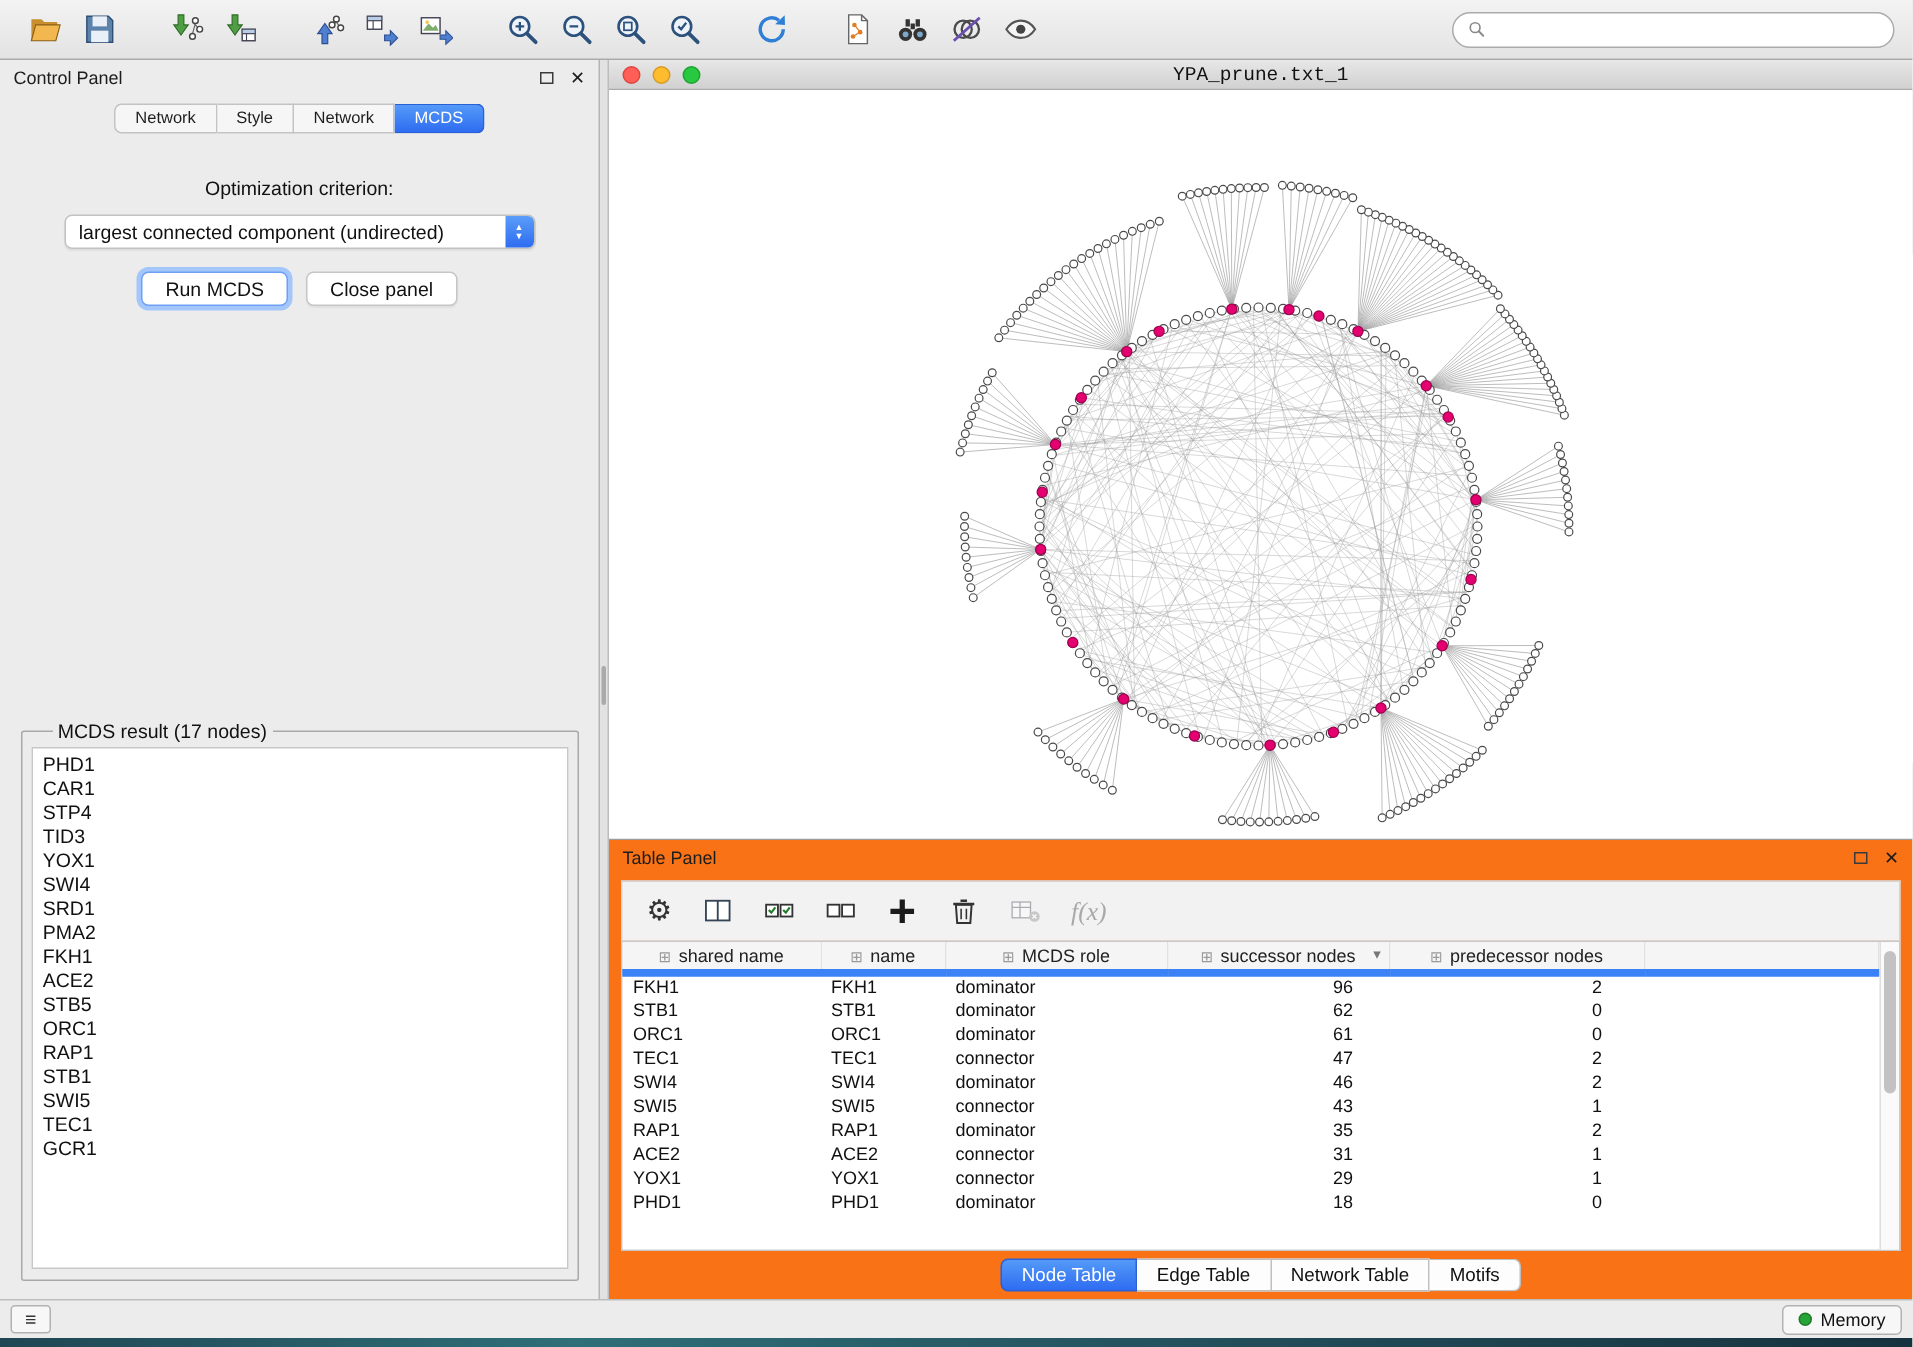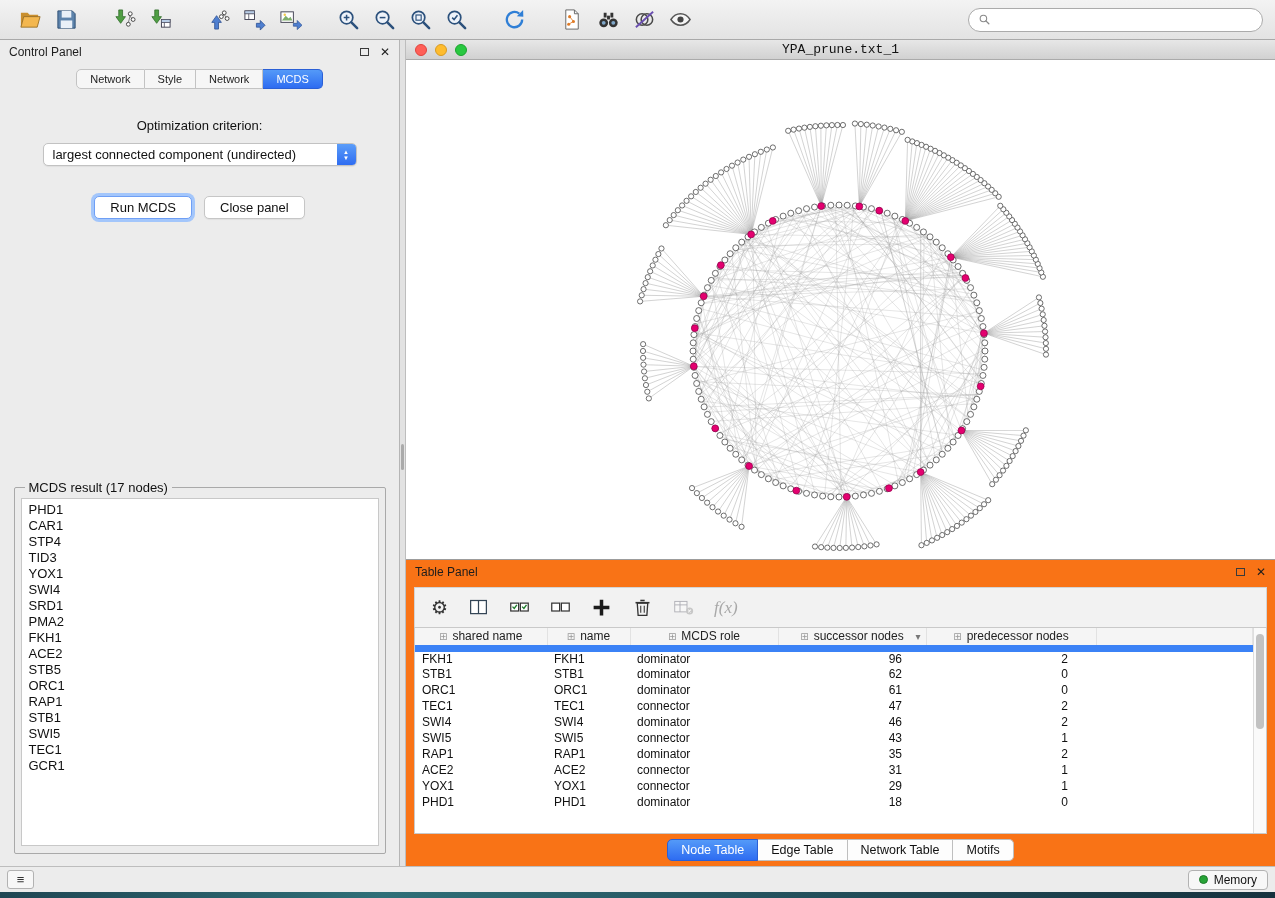--- a/index.html
+++ b/index.html
@@ -41,28 +41,28 @@
   .cp-body { flex:1; display:flex; flex-direction:column; align-items:center;
     padding:6px 24px 12px; }
   .opt-label { font-size:13px; color:#111; margin:14px 0 10px; }
   .combo { width:314px; height:23px; background:#fff; border:1px solid #c2c2c2;
     border-radius:5px; display:flex; align-items:center; padding-left:9px;
     font-size:13px; color:#111; box-shadow:0 1px 1px rgba(0,0,0,.06); }
   .combo-btn { margin-left:auto; width:19px; height:21px; border-radius:0 4px 4px 0;
     background:linear-gradient(#5b9df9,#2e6cf1); display:flex; flex-direction:column;
     align-items:center; justify-content:center; color:#fff; }
   .combo-btn span { font-size:6px; line-height:6px; }
-  .btn-row { display:flex; gap:12px; margin-top:30px;align-items:center; }
+  .btn-row { display:flex; gap:12px; margin-top:15px;align-items:center; }
   .mac-btn { height:23px; padding:0 15px; background:#fff; border:1px solid #c6c6c6;
     border-radius:5px; font-size:13px; color:#111; box-shadow:0 1px 1px rgba(0,0,0,.05); }
   .mac-btn.focus { box-shadow:0 0 0 3px #a3c6fb; border-color:#6f9ff5; }
 
   .result-box { margin-top:auto; width:372px; border:1px solid #a9a9a9; border-radius:2px;
     padding:3px 6px 7px; }
-  .result-box legend { font-size:13px; color:#111; padding:0 4px; margin-left:4px; }
+  .result-box legend { font-size:13px; color:#111; padding:0 4px; margin-left:14px; }
   .result-list { background:#fff; border:1px solid #c8c8c8; height:348px;
     overflow:auto; padding:3px 7px; }
   .result-item { font-size:13px; line-height:16px; color:#111; }
 
   
   .vsplit { width:6px; background:#e2e2e2; border-right:1px solid #bdbdbd;
     position:relative; cursor:col-resize; }
   .vsplit .grip { position:absolute; top:404px; left:1px; width:3px; height:26px;
     background:#aaa; border-radius:2px; }
 
@@ -90,21 +90,21 @@
     justify-content:center; height:28px; }
   .tp-btn svg { width:21px; height:21px; }
   .gear-glyph { font-size:19px; color:#333; line-height:1; }
   .fx { font-family:"Liberation Serif","DejaVu Serif",serif; font-style:italic;
     font-size:17px; color:#a8a8a8; }
 
   .tbl-region { flex:1; margin:0 8px; background:#fff; border:1px solid #c9c9c9;
     display:flex; min-height:0; }
   table { border-collapse:collapse; table-layout:fixed; flex:1; align-self:flex-start; width:100%; }
   thead th { height:20px; background:#f5f5f5; border-right:1px solid #e2e2e2;
-    border-bottom:7px solid #3b82f6; font-weight:normal; font-size:12px; color:#222;
+    border-bottom:5px solid #3b82f6; font-weight:normal; font-size:12px; color:#222;
     position:relative; white-space:nowrap; overflow:hidden; }
   .grid-ic { font-size:10px; color:#9a9a9a; margin-right:5px; }
   .hdr-chev { position:absolute; right:5px; top:3px; font-size:10px; color:#777; }
   td { height:16px; font-size:12px; color:#111; padding:0 7px; white-space:nowrap; overflow:hidden; }
   .c0 { width:132px; } .c1 { width:83px; } .c2 { width:148px; }
   .c3 { width:148px;margin-left:48px; } .c4 { width:170px; } .c5 { width:auto; }
   td.c3, td.c4 { text-align:right; } td.c3 { padding-right:24px; } td.c4 { padding-right:28px; }
   .tbl-scroll { width:13px; border-left:1px solid #dedede; background:#fafafa; position:relative; }
   .tbl-thumb { position:absolute; top:6px; left:2px; width:8px; height:95px;
     background:#c2c2c2; border-radius:4px; }

